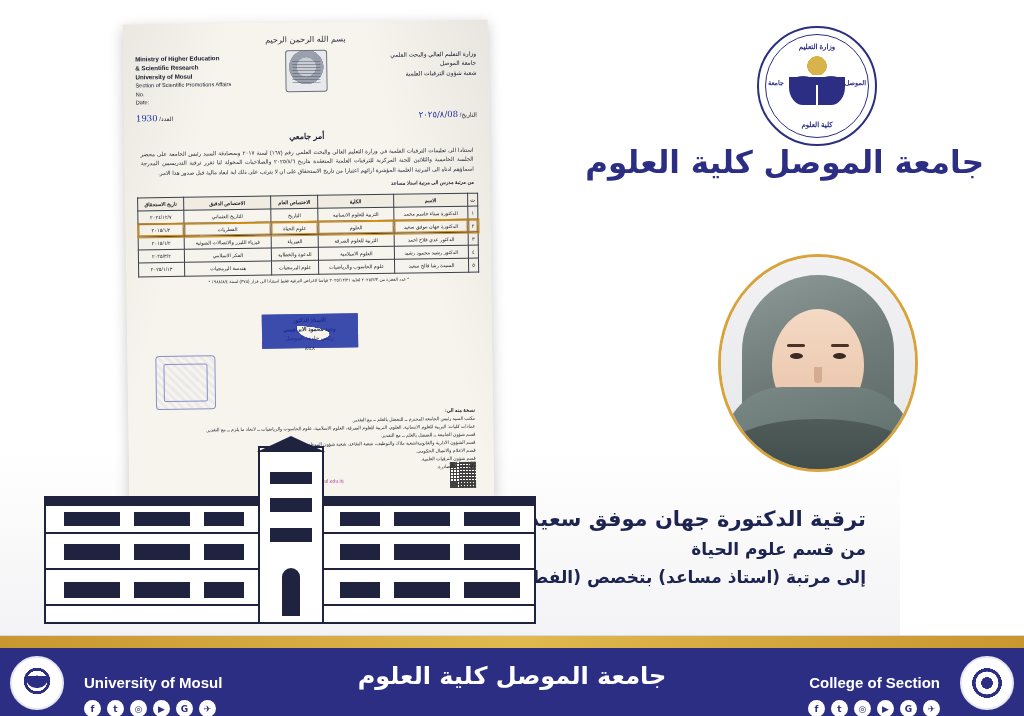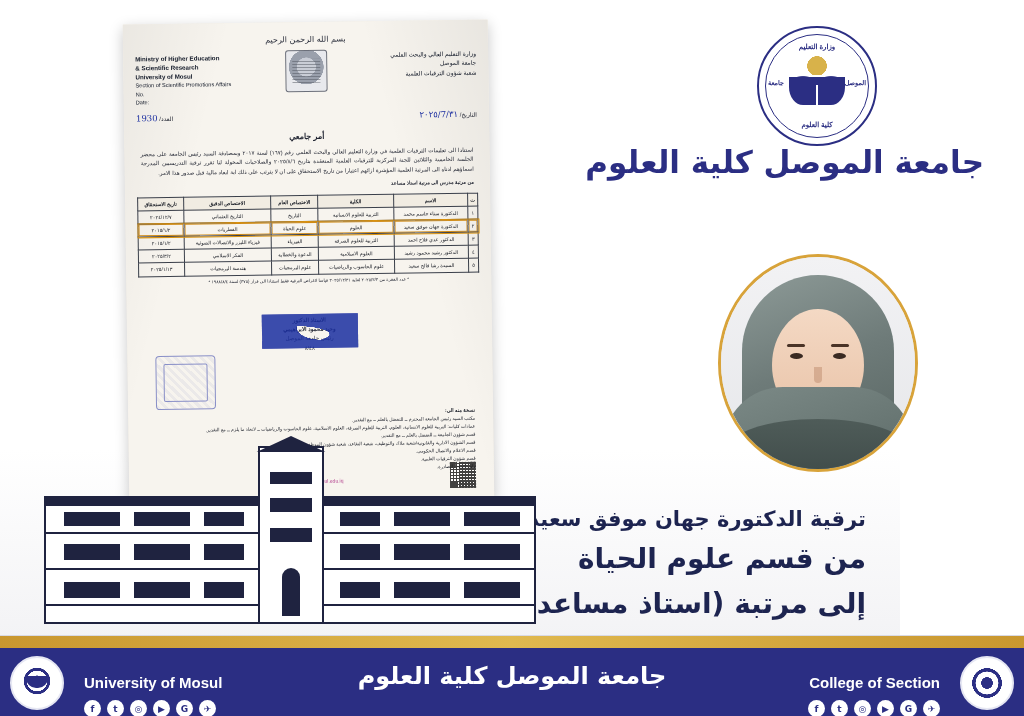--- a/index.html
+++ b/index.html
@@ -188,21 +188,21 @@
     background: linear-gradient(180deg,#4f5c59 0%, #3f4b49 100%);
   }
 
   
   .caption {
     position:absolute; right:34px; top:496px; width:420px;
     direction:rtl; text-align:right; color:#1d2450;
     font-family:"DejaVu Sans", sans-serif;
     font-weight:bold; font-size:21px; line-height:1.62;
   }
-  .caption .l2 { font-size:28px; }
+  .caption .l2 { font-size:17px; }
 
   
   .building { position:absolute; left:30px; top:430px; width:520px; height:200px; }
   .b-base { position:absolute; left:14px; top:60px; width:492px; height:128px; background:#ffffff; border:2px solid #1f2340;}
   .b-floor { position:absolute; left:14px; width:492px; height:2px; background:#1f2340;}
   .b-center { position:absolute; left:228px; top:10px; width:66px; height:178px; background:#ffffff; border:2px solid #1f2340;}
   .b-roof {
     position:absolute; left:218px; top:0px; width:86px; height:16px;
     background:#1f2340; clip-path: polygon(10% 100%, 50% 0%, 90% 100%);
   }
@@ -288,21 +288,21 @@
         <div class="doc-head-right">
           <div>وزارة التعليم العالي والبحث العلمي</div>
           <div>جامعة الموصل</div>
           <div>شعبة شؤون الترقيات العلمية</div>
         </div>
       </div>
 
       <div class="doc-nums">
         <div>
           <span>التاريخ/</span>
-          <span class="hand">٢٠٢٥/7/٣١</span>
+          <span class="hand">٢٠٢٥/٨/08</span>
         </div>
         <div>
           <span>العدد/</span>
           <span class="hand">1930</span>
         </div>
       </div>
 
       <div class="doc-title">أمر جامعي</div>
 
       <div class="doc-body">استنادا الى تعليمات الترقيات العلمية في وزارة التعليم العالي والبحث العلمي رقم (١٦٧) لسنة ٢٠١٧ وبمصادقة السيد رئيس الجامعة على محضر الجلسة الخامسة والثلاثين للجنة المركزية للترقيات العلمية المنعقدة بتاريخ ٢٠٢٥/٨/٦ والصلاحيات المخولة لنا تقرر ترقية التدريسيين المدرجة اسماؤهم ادناه الى المرتبة العلمية المؤشرة ازائهم اعتبارا من تاريخ الاستحقاق على ان لا يترتب على ذلك اية ابعاد مالية قبل صدور هذا الامر.</div>

